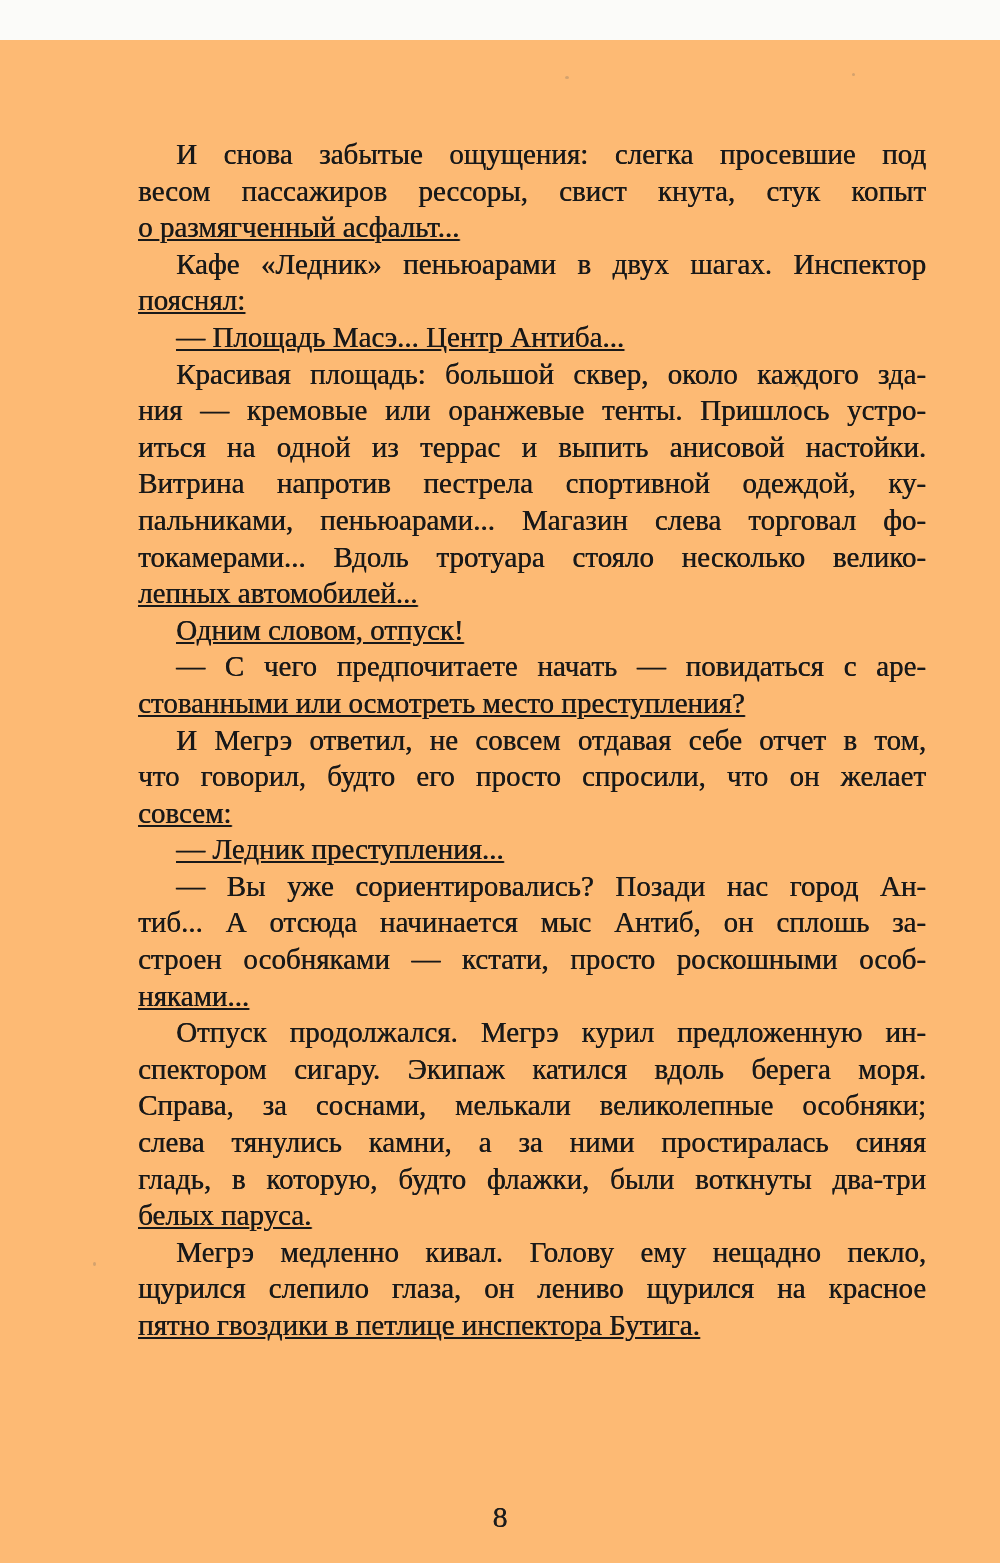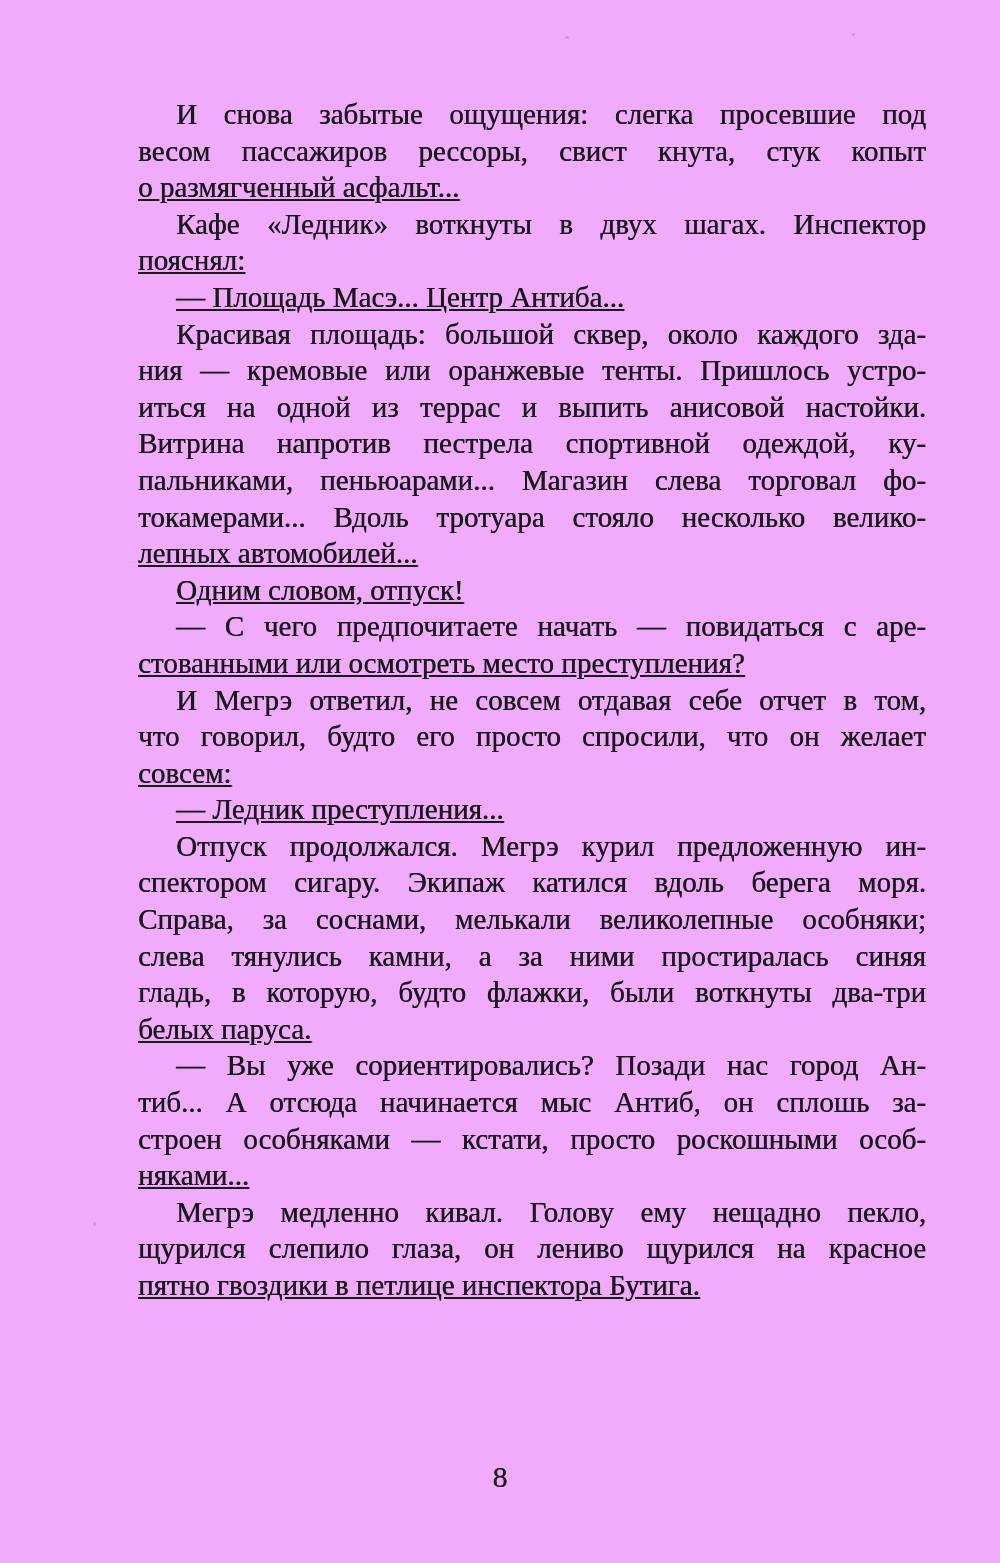--- a/index.html
+++ b/index.html
@@ -9,21 +9,22 @@
     height: 1563px;
     overflow: hidden;
   }
   body {
     background: #fbfbf9;
     font-family: "Liberation Serif", "DejaVu Serif", serif;
   }
   .page {
     position: absolute;
     inset: 0;
-    background: #f0abfc;
+    background: #fdba74;
+    margin-top: 40px;
   }
   .textblock {
     position: absolute;
     left: 138px;
     top: 96px;
     width: 788px;
     color: #191919;
     font-size: 29px;
     text-shadow: 0.4px 0 0 currentColor; 
   }
@@ -76,21 +77,21 @@
   <div class="speck s3"></div>
   <div class="speck s4"></div>
 
   <div class="textblock" id="textblock">
       <div class="para">
         <div class="line first">И снова забытые ощущения: слегка просевшие под</div>
         <div class="line">весом пассажиров рессоры, свист кнута, стук копыт</div>
         <div class="line last">о размягченный асфальт...</div>
       </div>
       <div class="para">
-        <div class="line first">Кафе «Ледник» воткнуты в двух шагах. Инспектор</div>
+        <div class="line first">Кафе «Ледник» пеньюарами в двух шагах. Инспектор</div>
         <div class="line last">пояснял:</div>
       </div>
       <div class="para">
         <div class="line first last">— Площадь Масэ... Центр Антиба...</div>
       </div>
       <div class="para">
         <div class="line first">Красивая площадь: большой сквер, около каждого зда-</div>
         <div class="line">ния — кремовые или оранжевые тенты. Пришлось устро-</div>
         <div class="line">иться на одной из террас и выпить анисовой настойки.</div>
         <div class="line">Витрина напротив пестрела спортивной одеждой, ку-</div>
@@ -107,32 +108,32 @@
       </div>
       <div class="para">
         <div class="line first">И Мегрэ ответил, не совсем отдавая себе отчет в том,</div>
         <div class="line">что говорил, будто его просто спросили, что он желает</div>
         <div class="line last">совсем:</div>
       </div>
       <div class="para">
         <div class="line first last">— Ледник преступления...</div>
       </div>
       <div class="para">
+        <div class="line first">— Вы уже сориентировались? Позади нас город Ан-</div>
+        <div class="line">тиб... А отсюда начинается мыс Антиб, он сплошь за-</div>
+        <div class="line">строен особняками — кстати, просто роскошными особ-</div>
+        <div class="line last">няками...</div>
+      </div>
+      <div class="para">
         <div class="line first">Отпуск продолжался. Мегрэ курил предложенную ин-</div>
         <div class="line">спектором сигару. Экипаж катился вдоль берега моря.</div>
         <div class="line">Справа, за соснами, мелькали великолепные особняки;</div>
         <div class="line">слева тянулись камни, а за ними простиралась синяя</div>
         <div class="line">гладь, в которую, будто флажки, были воткнуты два-три</div>
         <div class="line last">белых паруса.</div>
-      </div>
-      <div class="para">
-        <div class="line first">— Вы уже сориентировались? Позади нас город Ан-</div>
-        <div class="line">тиб... А отсюда начинается мыс Антиб, он сплошь за-</div>
-        <div class="line">строен особняками — кстати, просто роскошными особ-</div>
-        <div class="line last">няками...</div>
       </div>
       <div class="para">
         <div class="line first">Мегрэ медленно кивал. Голову ему нещадно пекло,</div>
         <div class="line">щурился слепило глаза, он лениво щурился на красное</div>
         <div class="line last">пятно гвоздики в петлице инспектора Бутига.</div>
       </div>
     </div>
 
   <div class="pagenum">8</div>
 </div>

